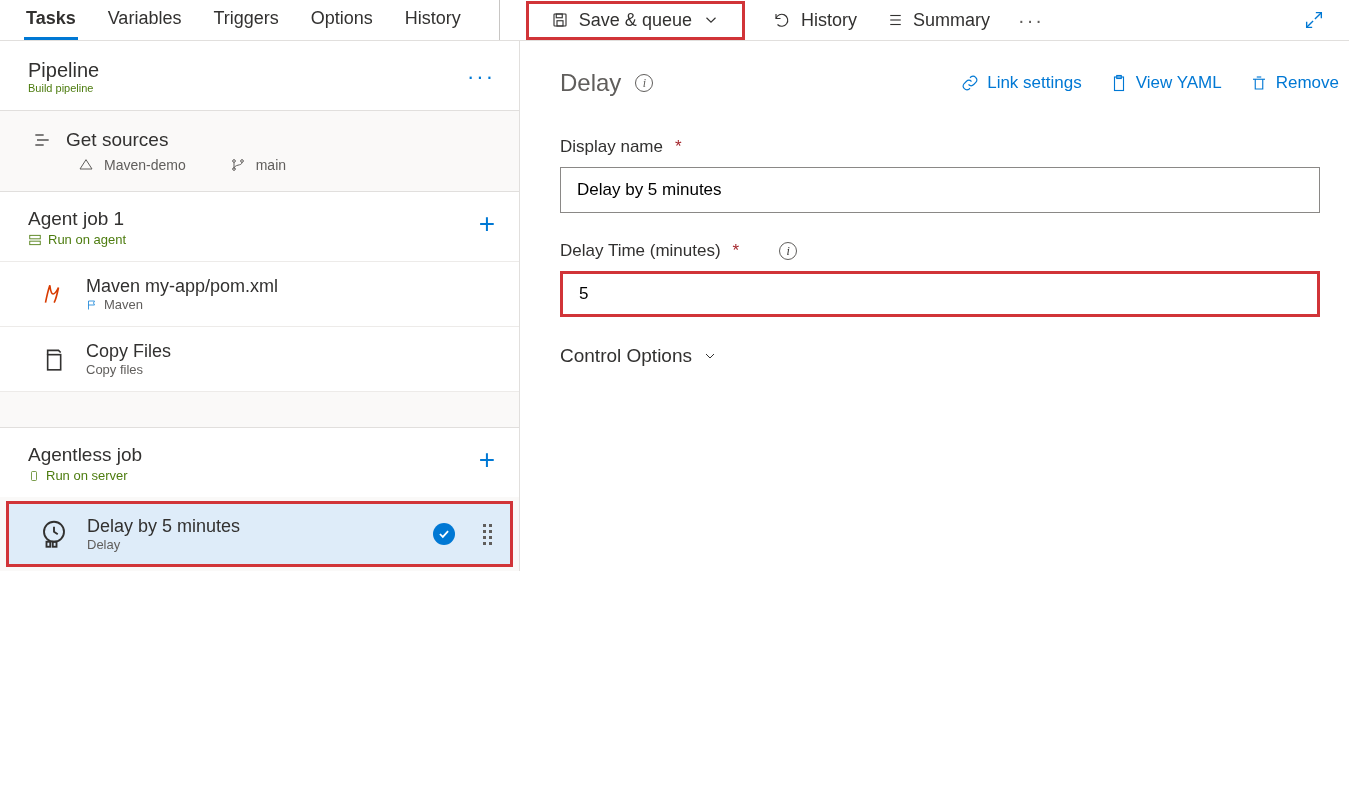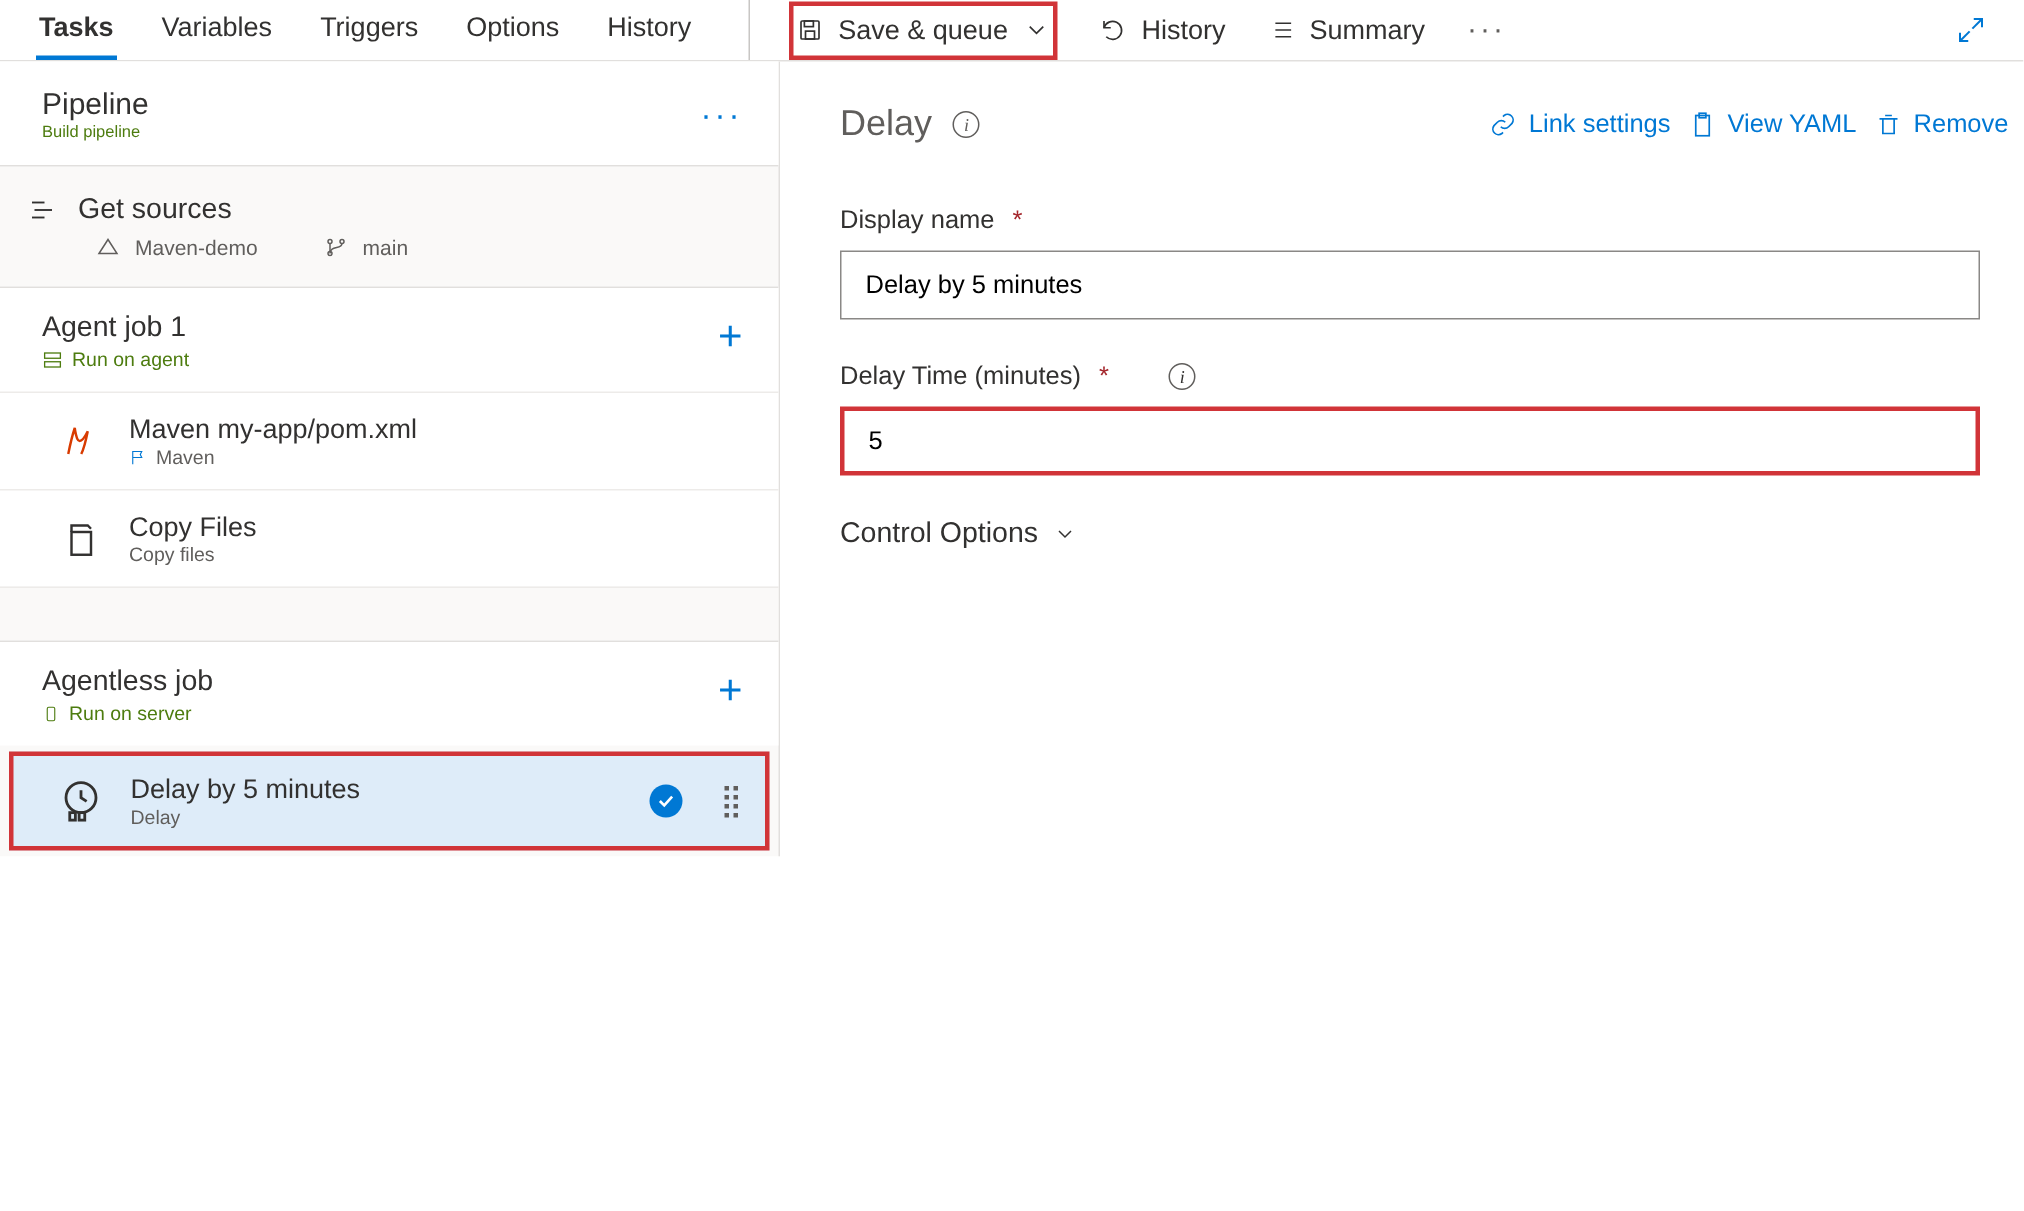--- a/index.html
+++ b/index.html
@@ -8,36 +8,36 @@
 
 
 .topbar { display: flex; align-items: center; height: 76px; border-bottom: 1px solid #e1dfdd; padding: 0 24px 0 24px; }
 .tabs { display: flex; gap: 28px; align-items: center; height: 100%; }
 .tab { font-size: 18px; color: #323130; padding: 0 2px; height: 100%; display: flex; align-items: center; border-bottom: 3px solid transparent; cursor: pointer; }
 .tab.active { font-weight: 600; border-bottom-color: #0078d4; }
 .vsep { width: 1px; height: 40px; background: #c8c6c4; margin: 0 26px 0 36px; }
 .toolbar { display: flex; align-items: center; gap: 28px; flex: 1; }
 .tbtn { display: flex; align-items: center; gap: 10px; font-size: 18px; color: #323130; cursor: pointer; }
 .tbtn svg { width: 18px; height: 18px; }
-.save-queue { border: 3px solid #d13438; padding: 6px 2px; }
+.save-queue { border: 3px solid #d13438; padding: 6px 22px; }
 .more-dots { font-size: 20px; letter-spacing: 2px; color: #605e5c; }
 .expand-icon { margin-left: auto; color: #0078d4; }
 
 
 .main { flex: 1; display: flex; }
 .left { width: 520px; border-right: 1px solid #e1dfdd; background: #faf9f8; display: flex; flex-direction: column; }
 .right { flex: 1; padding: 28px 0 0 40px; }
 
 
 .pipeline-header { background: #fff; padding: 18px 24px 16px 28px; display: flex; align-items: center; justify-content: space-between; border-bottom: 1px solid #e1dfdd; }
 .pipeline-header .title { font-size: 20px; }
 .pipeline-header .sub { font-size: 11px; color: #4d7c0f; }
 .dots-h { color: #0078d4; font-size: 22px; letter-spacing: 2px; }
 
-.sources { padding: 18px 24px 18px 18px; }
+.sources { padding: 18px 24px 18px 32px; }
 .sources-row1 { display: flex; align-items: center; gap: 14px; }
 .sources-row1 .lbl { font-size: 19px; }
 .sources-row2 { display: flex; align-items: center; gap: 10px; margin-left: 46px; margin-top: 6px; color: #605e5c; font-size: 14px; }
 .sources-row2 .sep { margin: 0 12px; }
 
 .job { background: #fff; border-top: 1px solid #e1dfdd; padding: 16px 24px 14px 28px; display: flex; align-items: flex-start; justify-content: space-between; }
 .job .title { font-size: 19px; }
 .job .sub { font-size: 13px; color: #4d7c0f; display: flex; align-items: center; gap: 6px; margin-top: 2px; }
 .plus { color: #0078d4; font-size: 28px; font-weight: 300; cursor: pointer; }
 
@@ -53,21 +53,21 @@
 .task-selected .txt .s { font-size: 13px; color: #605e5c; }
 .check-badge { margin-left: auto; width: 22px; height: 22px; background:#0078d4; border-radius:50%; display:flex; align-items:center; justify-content:center; }
 .check-badge svg { width:14px; height:14px; }
 .grip { margin-left: 10px; display:grid; grid-template-columns:repeat(2,3px); gap:3px; }
 .grip span { width:3px; height:3px; background:#605e5c; }
 
 
 .rp-head { display:flex; align-items:center; justify-content:space-between; margin-bottom: 40px; padding-right: 10px;}
 .rp-title { font-size: 24px; color:#605e5c; display:flex; align-items:center; gap:14px; }
 .info-circ { width:18px; height:18px; border:1px solid #605e5c; border-radius:50%; display:inline-flex; align-items:center; justify-content:center; font-size:12px; font-style: italic; font-family: Georgia, serif;}
-.rp-actions { display:flex; gap:12px; }
+.rp-actions { display:flex; gap:28px; }
 .rp-link { color:#0078d4; font-size:17px; display:flex; align-items:center; gap:8px; cursor:pointer; }
 
 .field-row { display:flex; align-items:center; gap:14px; margin-bottom: 40px; }
 .field-label { font-size: 17px; color:#323130; }
 .req { color:#a4262c; margin-left:2px; }
 .select-box { border:1px solid #8a8886; width:190px; height:40px; display:flex; align-items:center; justify-content:space-between; padding:0 12px; font-size:16px; cursor:pointer; }
 .select-box svg { width:14px; height:14px; }
 
 .form-group { margin-bottom: 28px; }
 .form-group label { font-size:17px; display:flex; align-items:center; gap:10px; margin-bottom:10px; }

